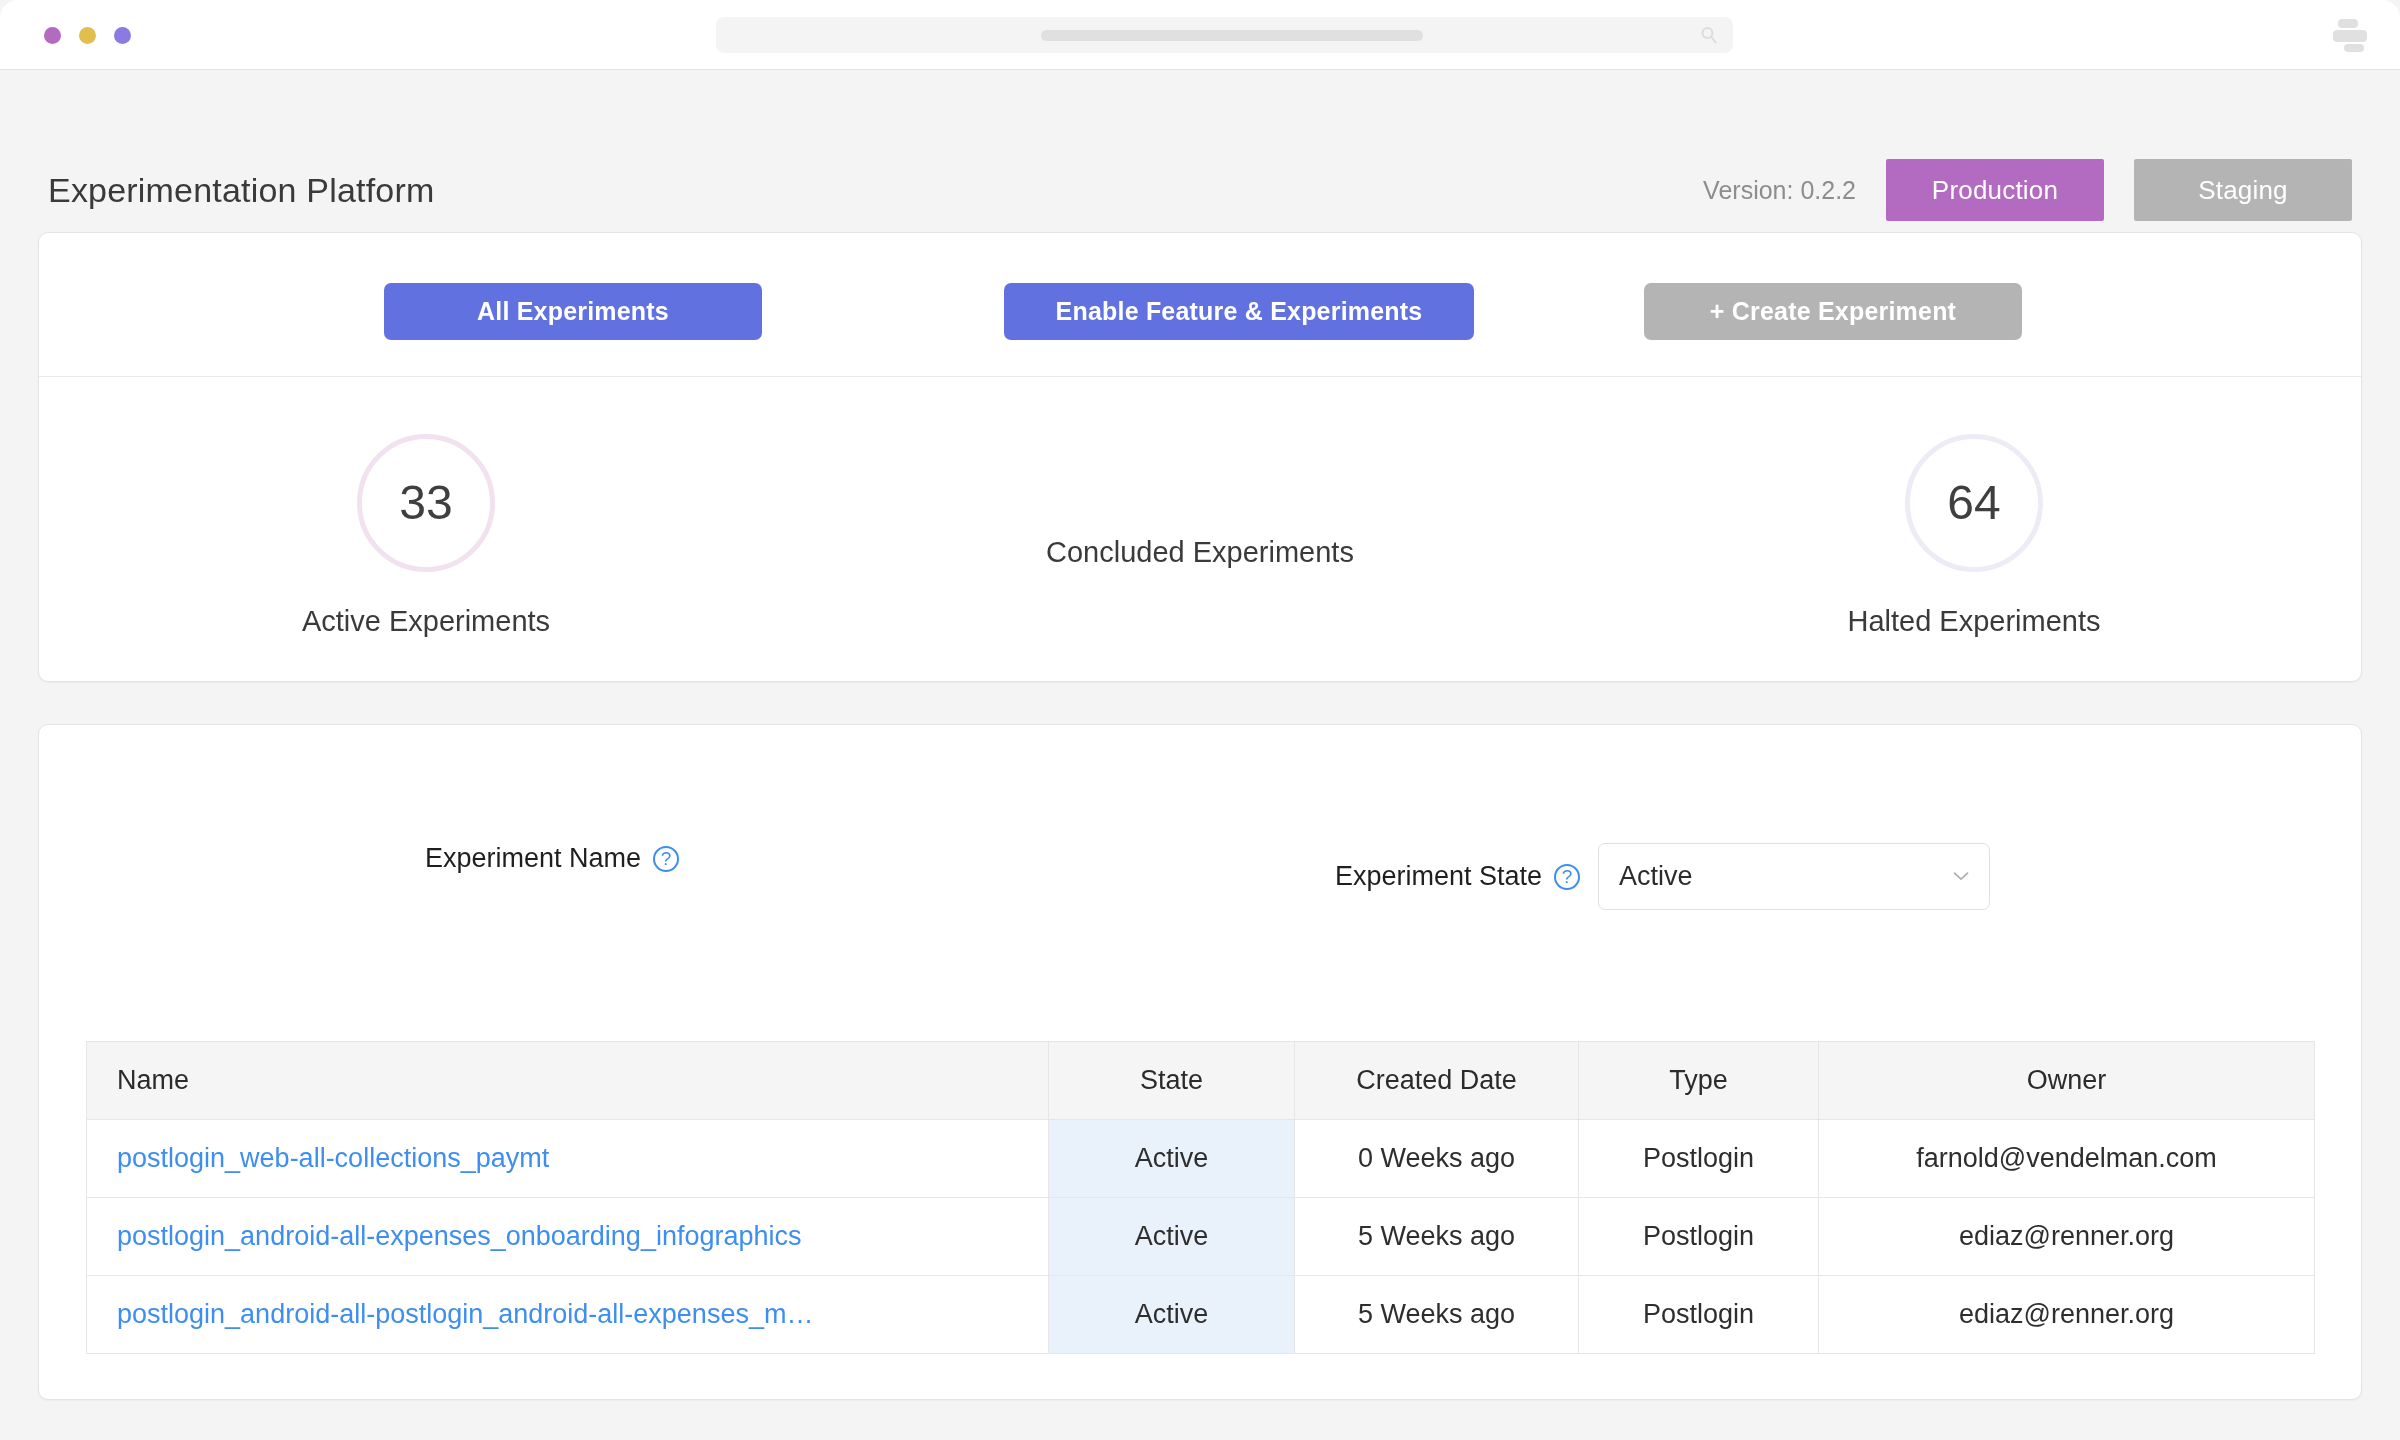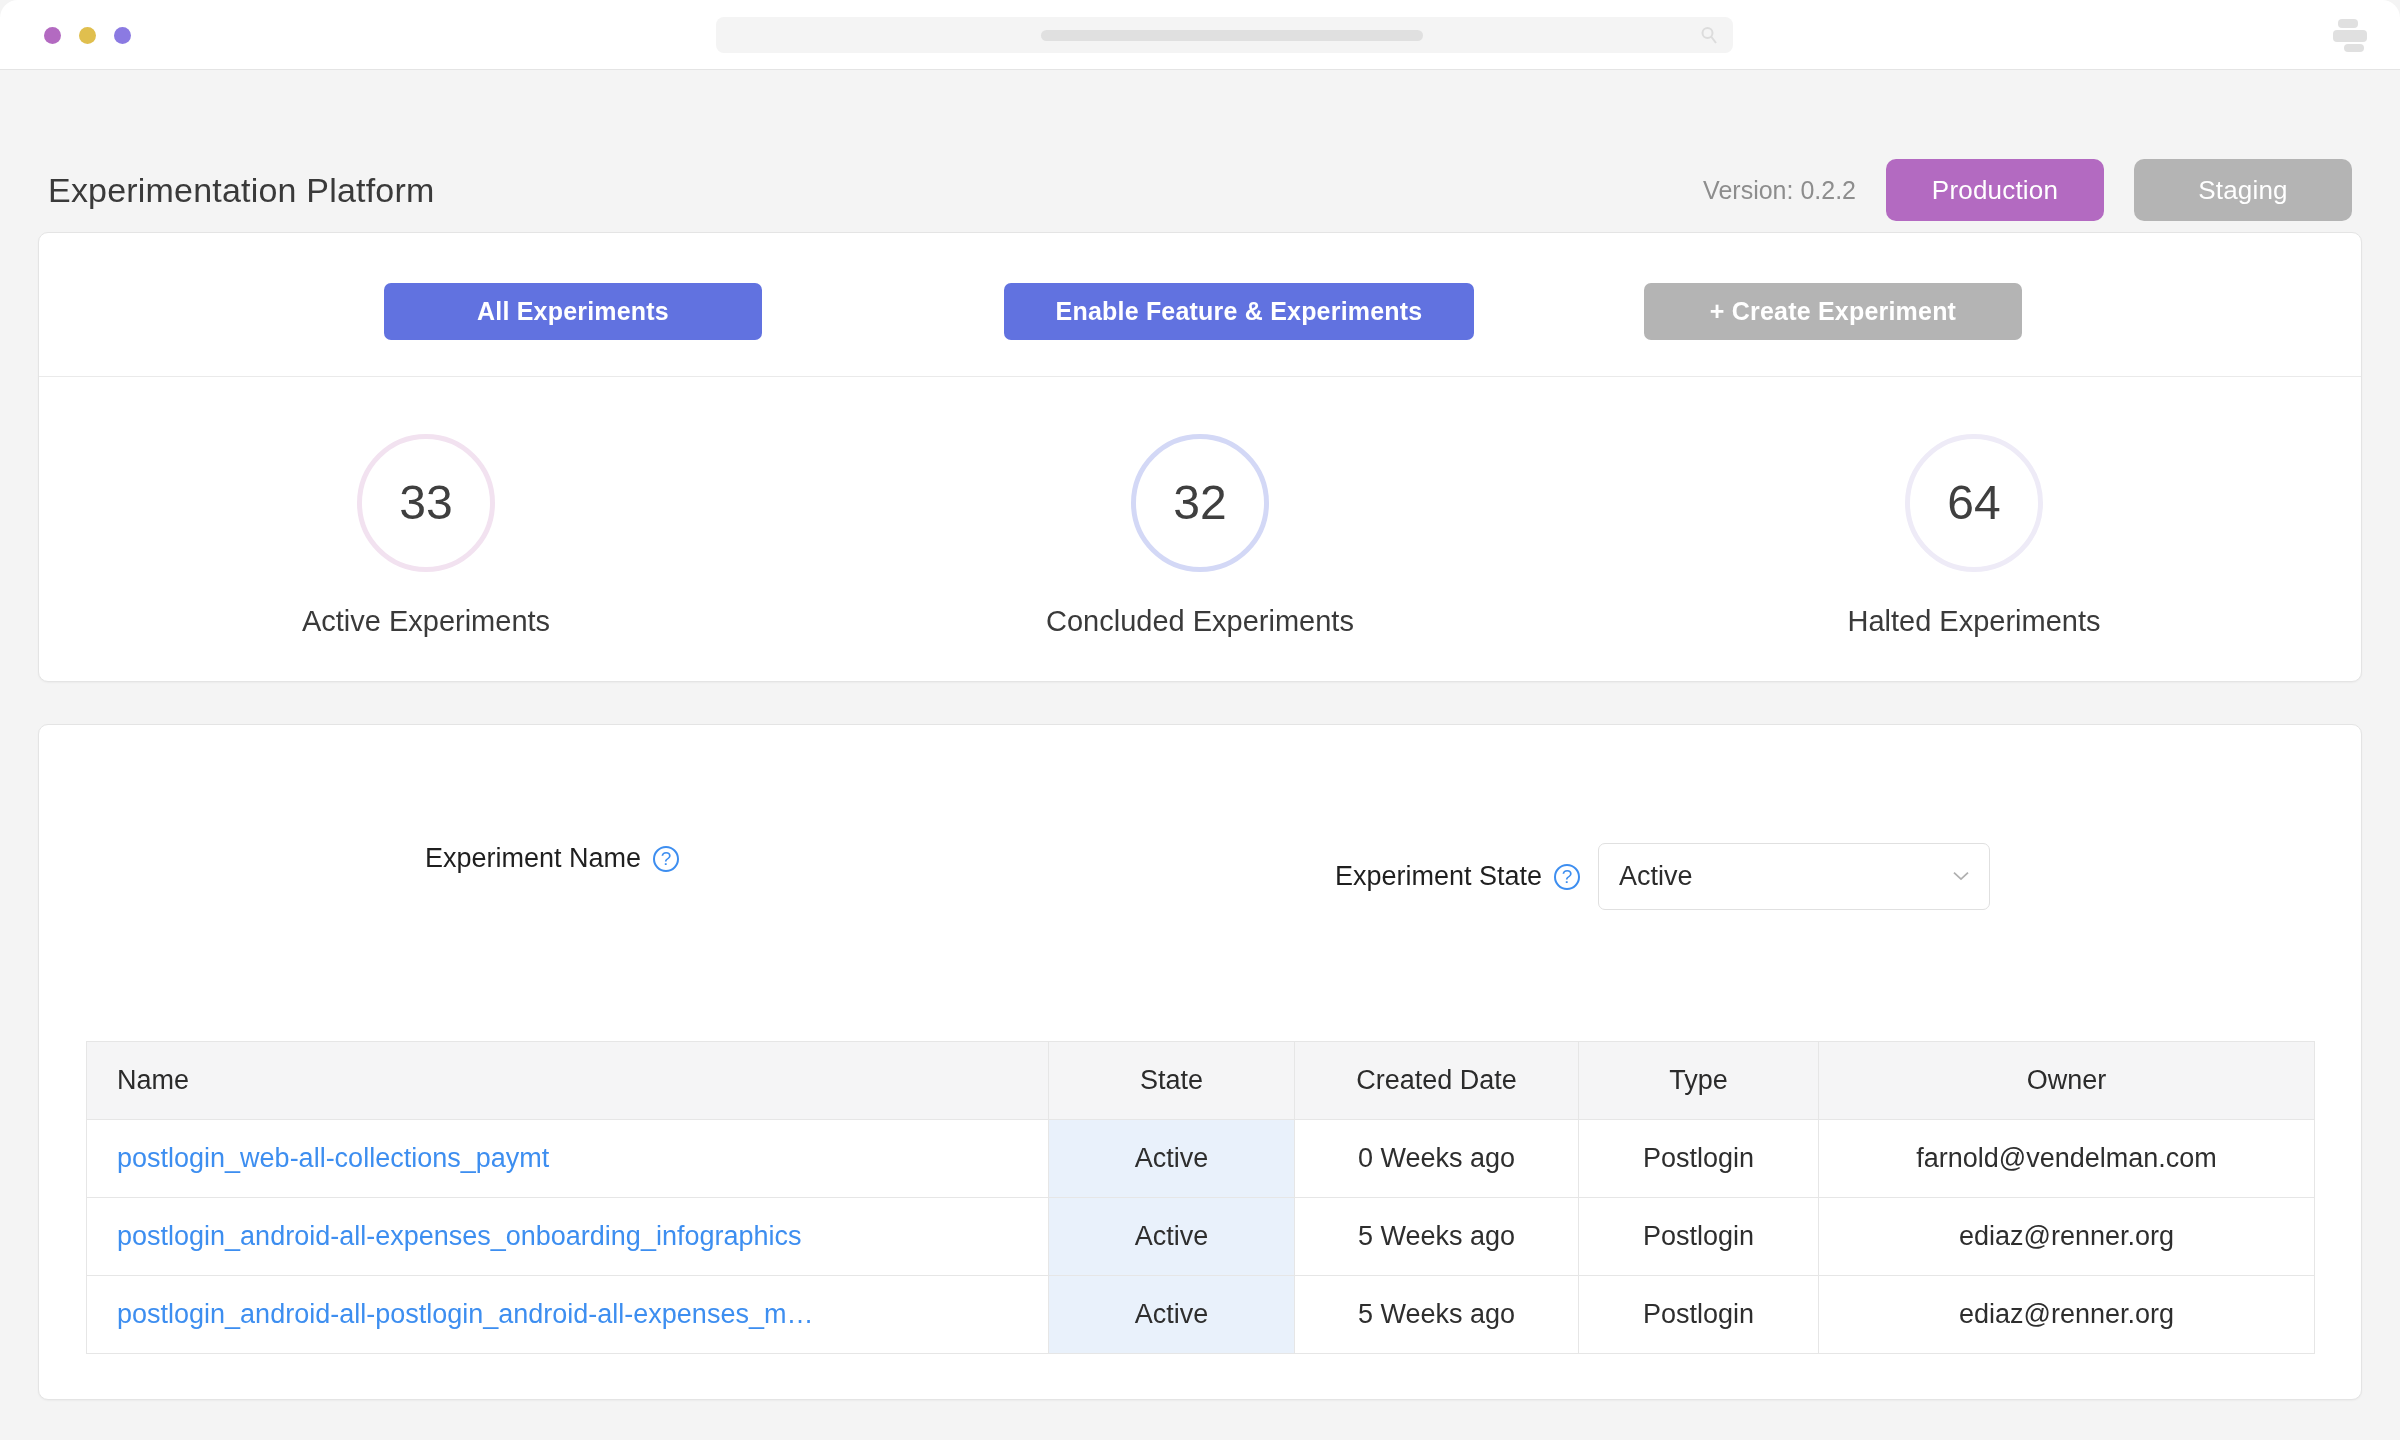--- a/index.html
+++ b/index.html
@@ -104,21 +104,21 @@
     gap: 30px;
   }
   .version-label {
     font-size: 25px;
     color: #8d8d8d;
   }
   .env-btn {
     width: 218px;
     height: 62px;
     border: none;
-    border-radius: 10px;
+    border-radius: 2px;
     color: #ffffff;
     font-size: 26px;
     font-family: "Liberation Sans", sans-serif;
     cursor: pointer;
     letter-spacing: 0.2px;
   }
   .env-btn.production { background: #b36ac1; }
   .env-btn.staging { background: #b4b4b4; }
 
   
@@ -361,21 +361,20 @@
       <button class="action-btn create-exp">+ Create Experiment</button>
       <button class="action-btn enable-feature">Enable Feature &amp; Experiments</button>
     </div>
 
     <div class="stats-row">
       <div class="stat">
         <div class="stat-circle c1">33</div>
         <div class="stat-label">Active Experiments</div>
       </div>
       <div class="stat">
-        <div class="stat-circle c2">32</div>
         <div class="stat-label">Concluded  Experiments</div>
       </div>
       <div class="stat">
         <div class="stat-circle c3">64</div>
         <div class="stat-label">Halted Experiments</div>
       </div>
     </div>
 
   </div>
 

